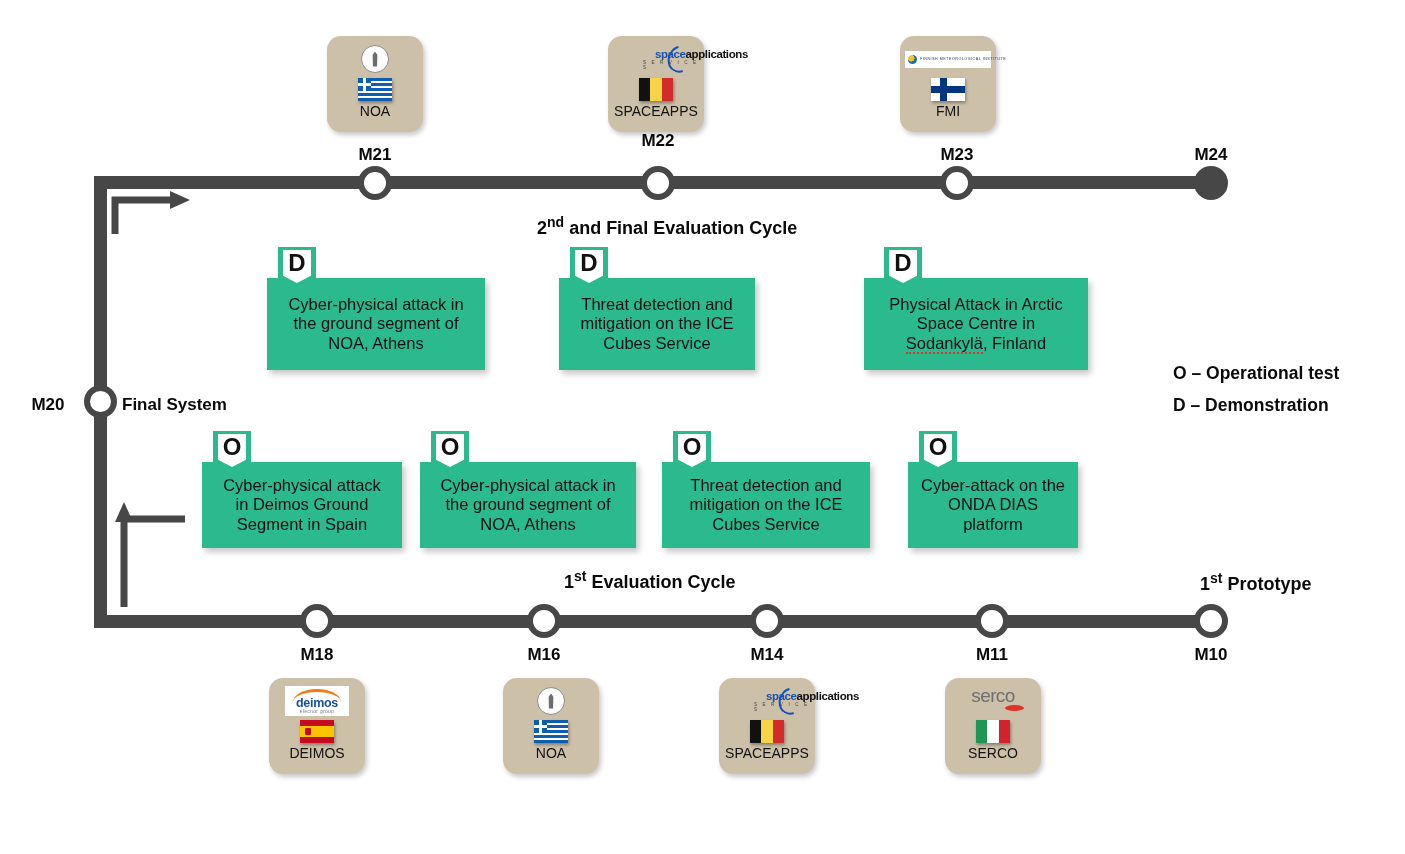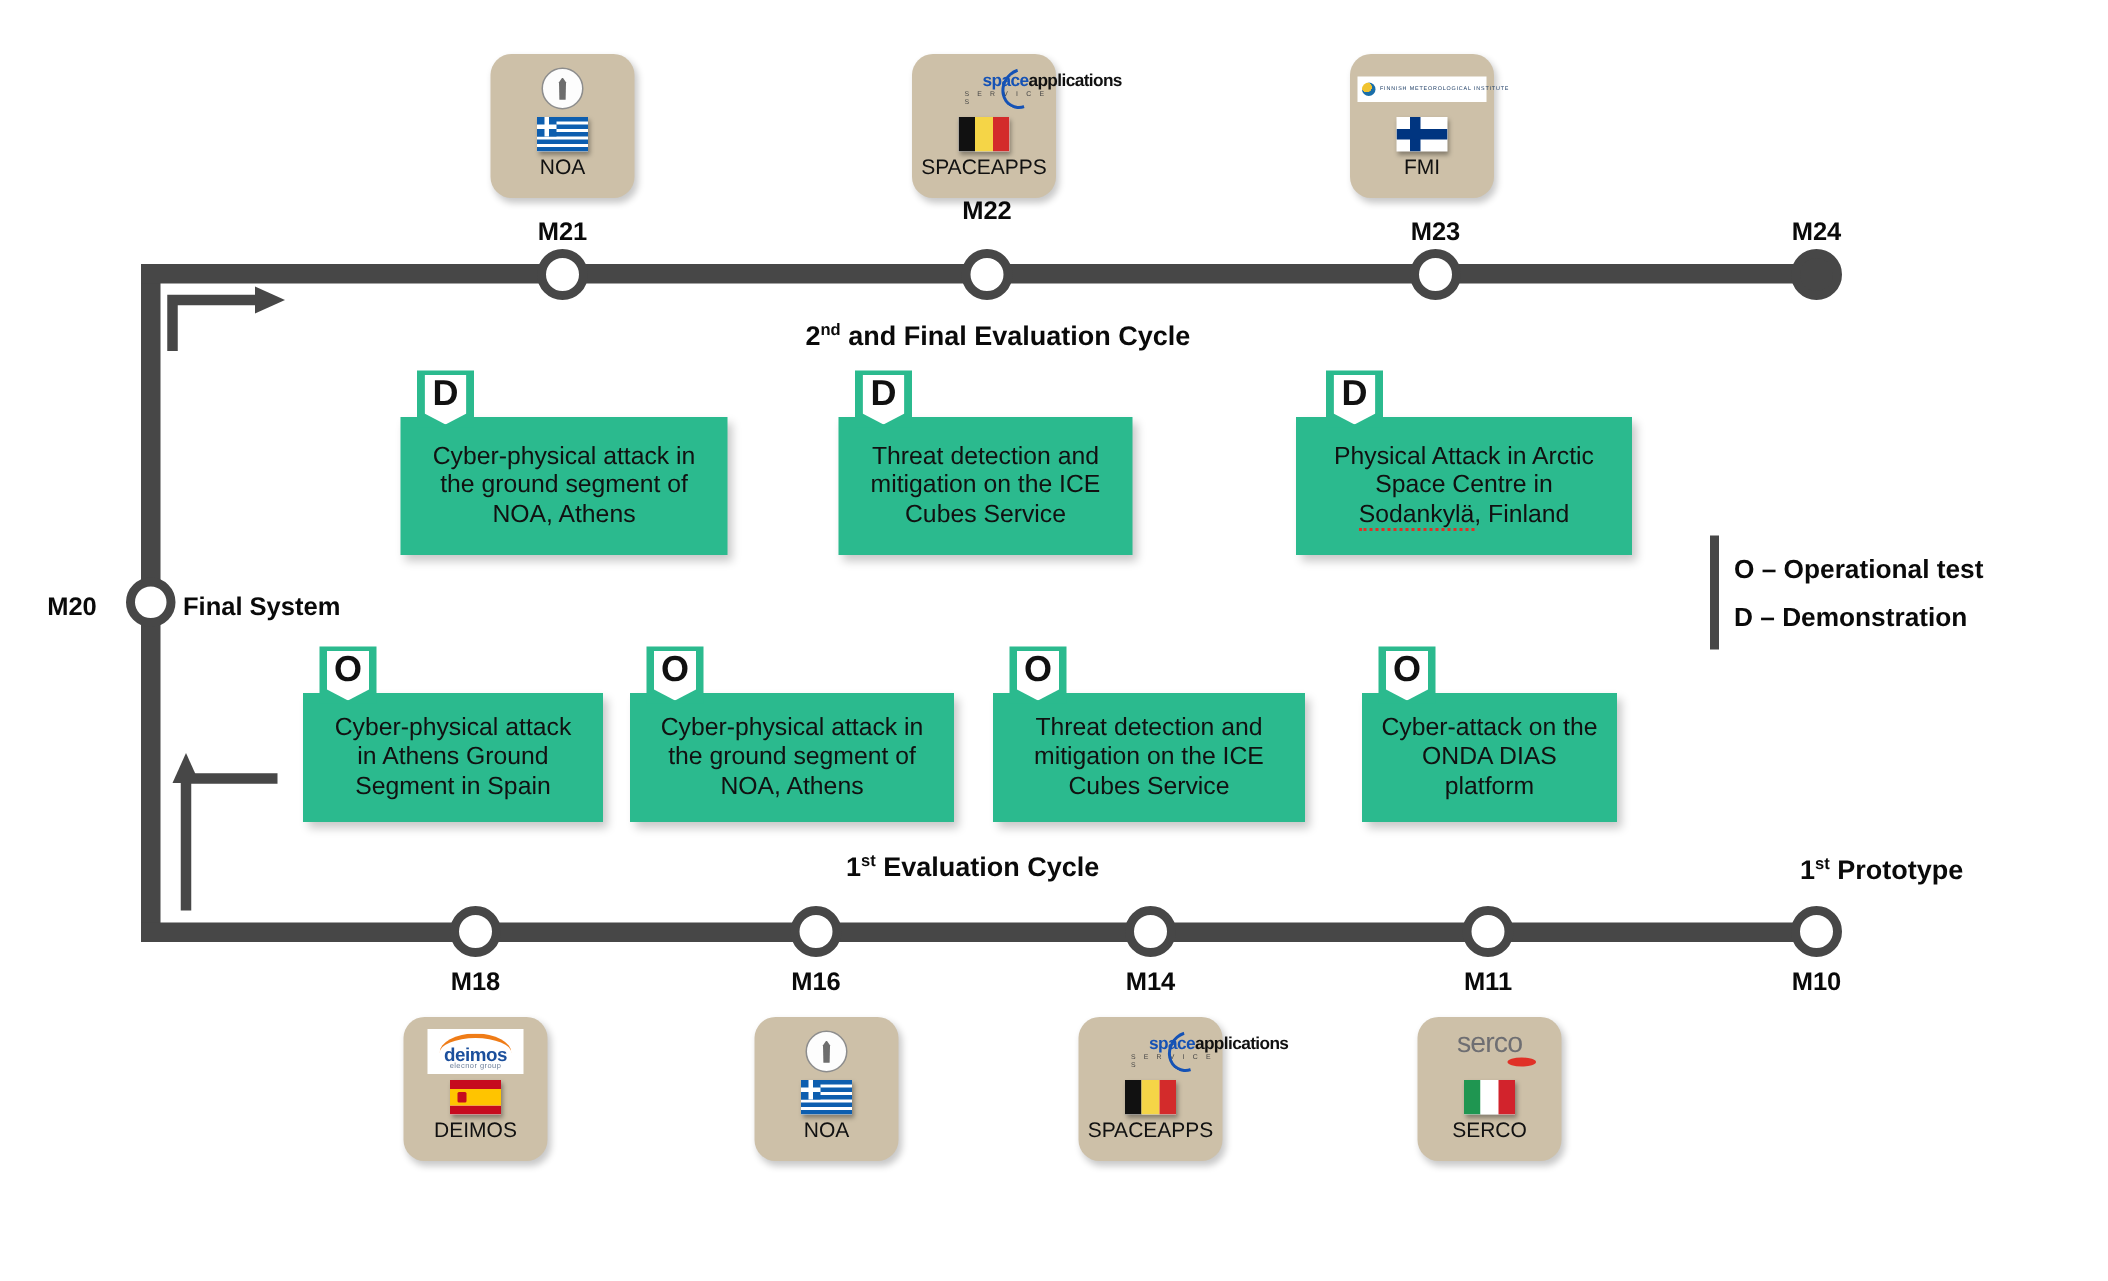--- a/index.html
+++ b/index.html
@@ -14,21 +14,21 @@
 
   .node{position:absolute;border-radius:50%;background:#ffffff;border:6px solid #474747;box-sizing:border-box;}
   .node.filled{background:#474747;}
 
   
   .inner-arrow{position:absolute;}
 
   
   .mlabel{position:absolute;font-size:17px;font-weight:bold;color:#0a0a0a;white-space:nowrap;text-align:center;}
   .cyclabel{position:absolute;font-size:18px;font-weight:bold;color:#0a0a0a;white-space:nowrap;}
-  .cyclabel sup{font-size:11px;vertical-align:super;}
+  .cyclabel sup{font-size:14px;vertical-align:super;}
 
   
   .card{position:absolute;width:96px;height:96px;background:#cdc0a8;border-radius:14px;
         display:flex;flex-direction:column;align-items:center;justify-content:flex-start;
         box-shadow:2px 3px 5px rgba(0,0,0,.22);box-sizing:border-box;padding-top:6px;}
   .card .logo{height:34px;display:flex;align-items:center;justify-content:center;}
   .card .flag{margin-top:2px;box-shadow:1px 2px 3px rgba(0,0,0,.35);}
   .card .cname{margin-top:3px;font-size:14px;color:#111;line-height:1;}
 
   
@@ -82,21 +82,21 @@
         display:flex;align-items:center;justify-content:center;box-sizing:border-box;padding:6px 8px;}
   .gbox .gtext{font-size:16.5px;color:#111;line-height:1.18;text-align:center;}
   .gbox .gtext .misspell{border-bottom:2px dotted #e03127;}
   .tag{position:absolute;width:38px;height:38px;background:#2bba8e;}
   .tag .ribbon{position:absolute;left:5px;top:3px;width:28px;height:33px;background:#fff;
         clip-path:polygon(0 0,100% 0,100% 78%,50% 100%,0 78%);
         display:flex;align-items:flex-start;justify-content:center;}
   .tag .ribbon span{font-size:24px;font-weight:bold;color:#111;line-height:25px;}
 
   
-  .legend{position:absolute;left:1140px;top:357px;display:flex;}
+  .legend{position:absolute;left:1173px;top:357px;display:flex;flex-direction:column;}
   .legend .bar{width:6px;background:#474747;margin-right:10px;}
   .legend .rows{display:flex;flex-direction:column;justify-content:center;}
   .legend .row{font-size:17.5px;font-weight:bold;color:#0a0a0a;white-space:nowrap;line-height:32px;}
 </style>
 </head>
 <body>
 
 <div id="stage">
 
   <div class="rail spine"></div>
@@ -209,21 +209,21 @@
   </div>
   <div class="tag" style="left:884px;top:247px;">
     <div class="ribbon">
         <span>D</span>
       </div>
   </div>
 
   <div class="gbox" style="left:202px;top:462px;width:200px;height:86px;">
     <div class="gtext">
       <span>Cyber-physical attack</span><br>
-      <span>in Athens Ground</span><br>
+      <span>in Deimos Ground</span><br>
       <span>Segment in Spain</span>
     </div>
   </div>
   <div class="tag" style="left:213px;top:431px;">
     <div class="ribbon">
         <span>O</span>
       </div>
   </div>
 
   <div class="gbox" style="left:420px;top:462px;width:216px;height:86px;">

